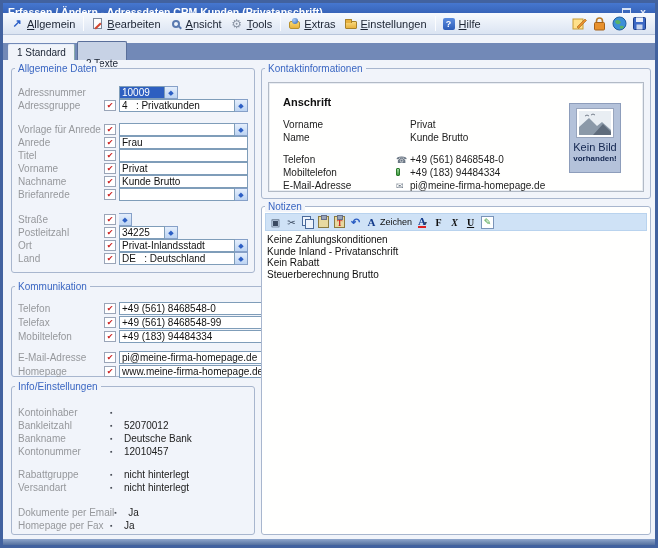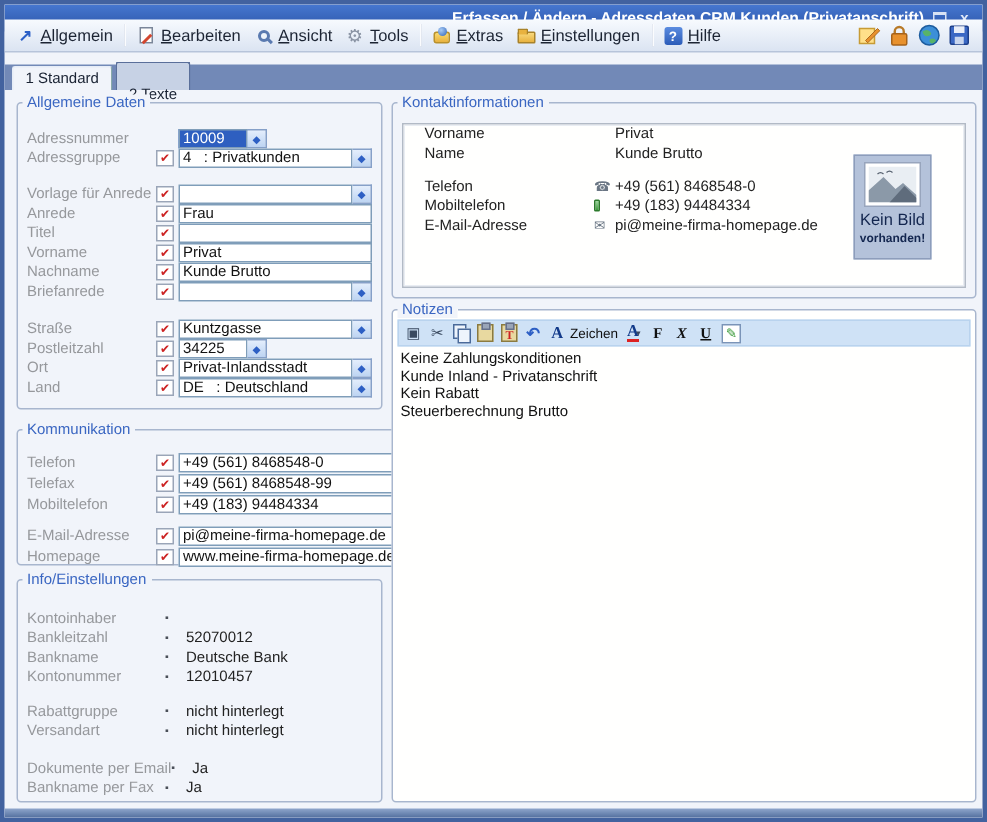--- a/index.html
+++ b/index.html
@@ -11,21 +11,21 @@
     border: 3px solid #42629f; background: #f1f4fa; overflow: hidden;
   }
 
   
   .titlebar {
     position:absolute; left:0; top:0; right:0; height:18px;
     background: linear-gradient(#4677d0, #2b54a6);
     display:flex; align-items:center; padding:0 5px; color:#fff;
   }
   .titlebar .ttl { font-size:10.5px; font-weight:bold; flex:1;
-    white-space:nowrap; overflow:hidden;text-align:right; }
+    white-space:nowrap; overflow:hidden; }
   .wbtn { width:14px; height:12px; display:flex; align-items:center; justify-content:center;
     margin-left:3px; color:#dfe8f8; font-size:10px; font-weight:bold; cursor:default; }
   .ic-restore { width:9px; height:8px; border:1px solid #d8e2f4; border-top-width:2px; }
 
   
   .menubar {
     position:absolute; left:0; top:10px; right:0; height:22px;
     background: linear-gradient(#f7fafe, #dbe4f2);
     border-bottom:1px solid #b7c4da;
     display:flex; align-items:center; padding:0 4px; font-size:11px; color:#1c2433;
@@ -331,21 +331,20 @@
           <span class="cbtn"></span>
         </span>
       </div>
       <div class="spacer12"></div>
       <div class="frow">
         <span class="flabel">Straße</span>
         <span class="ecell">
             <span class="ebtn"></span>
           </span>
         <span class="fieldwrap">
-          <span class="tfield">Kuntzgasse</span>
           <span class="cbtn"></span>
         </span>
       </div>
       <div class="frow">
         <span class="flabel">Postleitzahl</span>
         <span class="ecell">
             <span class="ebtn"></span>
           </span>
         <span class="fieldwrap">
           <span class="tfield w46">34225</span>
@@ -466,30 +465,31 @@
         <span class="ibullet">▪</span>
         <span class="ival">nicht hinterlegt</span>
       </div>
       <div class="spacer12"></div>
       <div class="irow">
         <span class="ilabel">Dokumente per Email</span>
         <span class="ibullet">▪</span>
         <span class="ival">Ja</span>
       </div>
       <div class="irow">
-        <span class="ilabel">Bankname per Fax</span>
+        <span class="ilabel">Homepage per Fax</span>
         <span class="ibullet">▪</span>
         <span class="ival">Ja</span>
       </div>
     </div>
   </fieldset>
 
   <fieldset class="fs-kontakt">
     <legend>Kontaktinformationen</legend>
     <div class="kbox">
+      <div class="kheading">Anschrift</div>
       <div class="krow">
         <span class="klabel">Vorname</span>
         <span class="kicon"></span>
         <span class="kval">Privat</span>
       </div>
       <div class="krow">
         <span class="klabel">Name</span>
         <span class="kicon"></span>
         <span class="kval">Kunde Brutto</span>
       </div>

